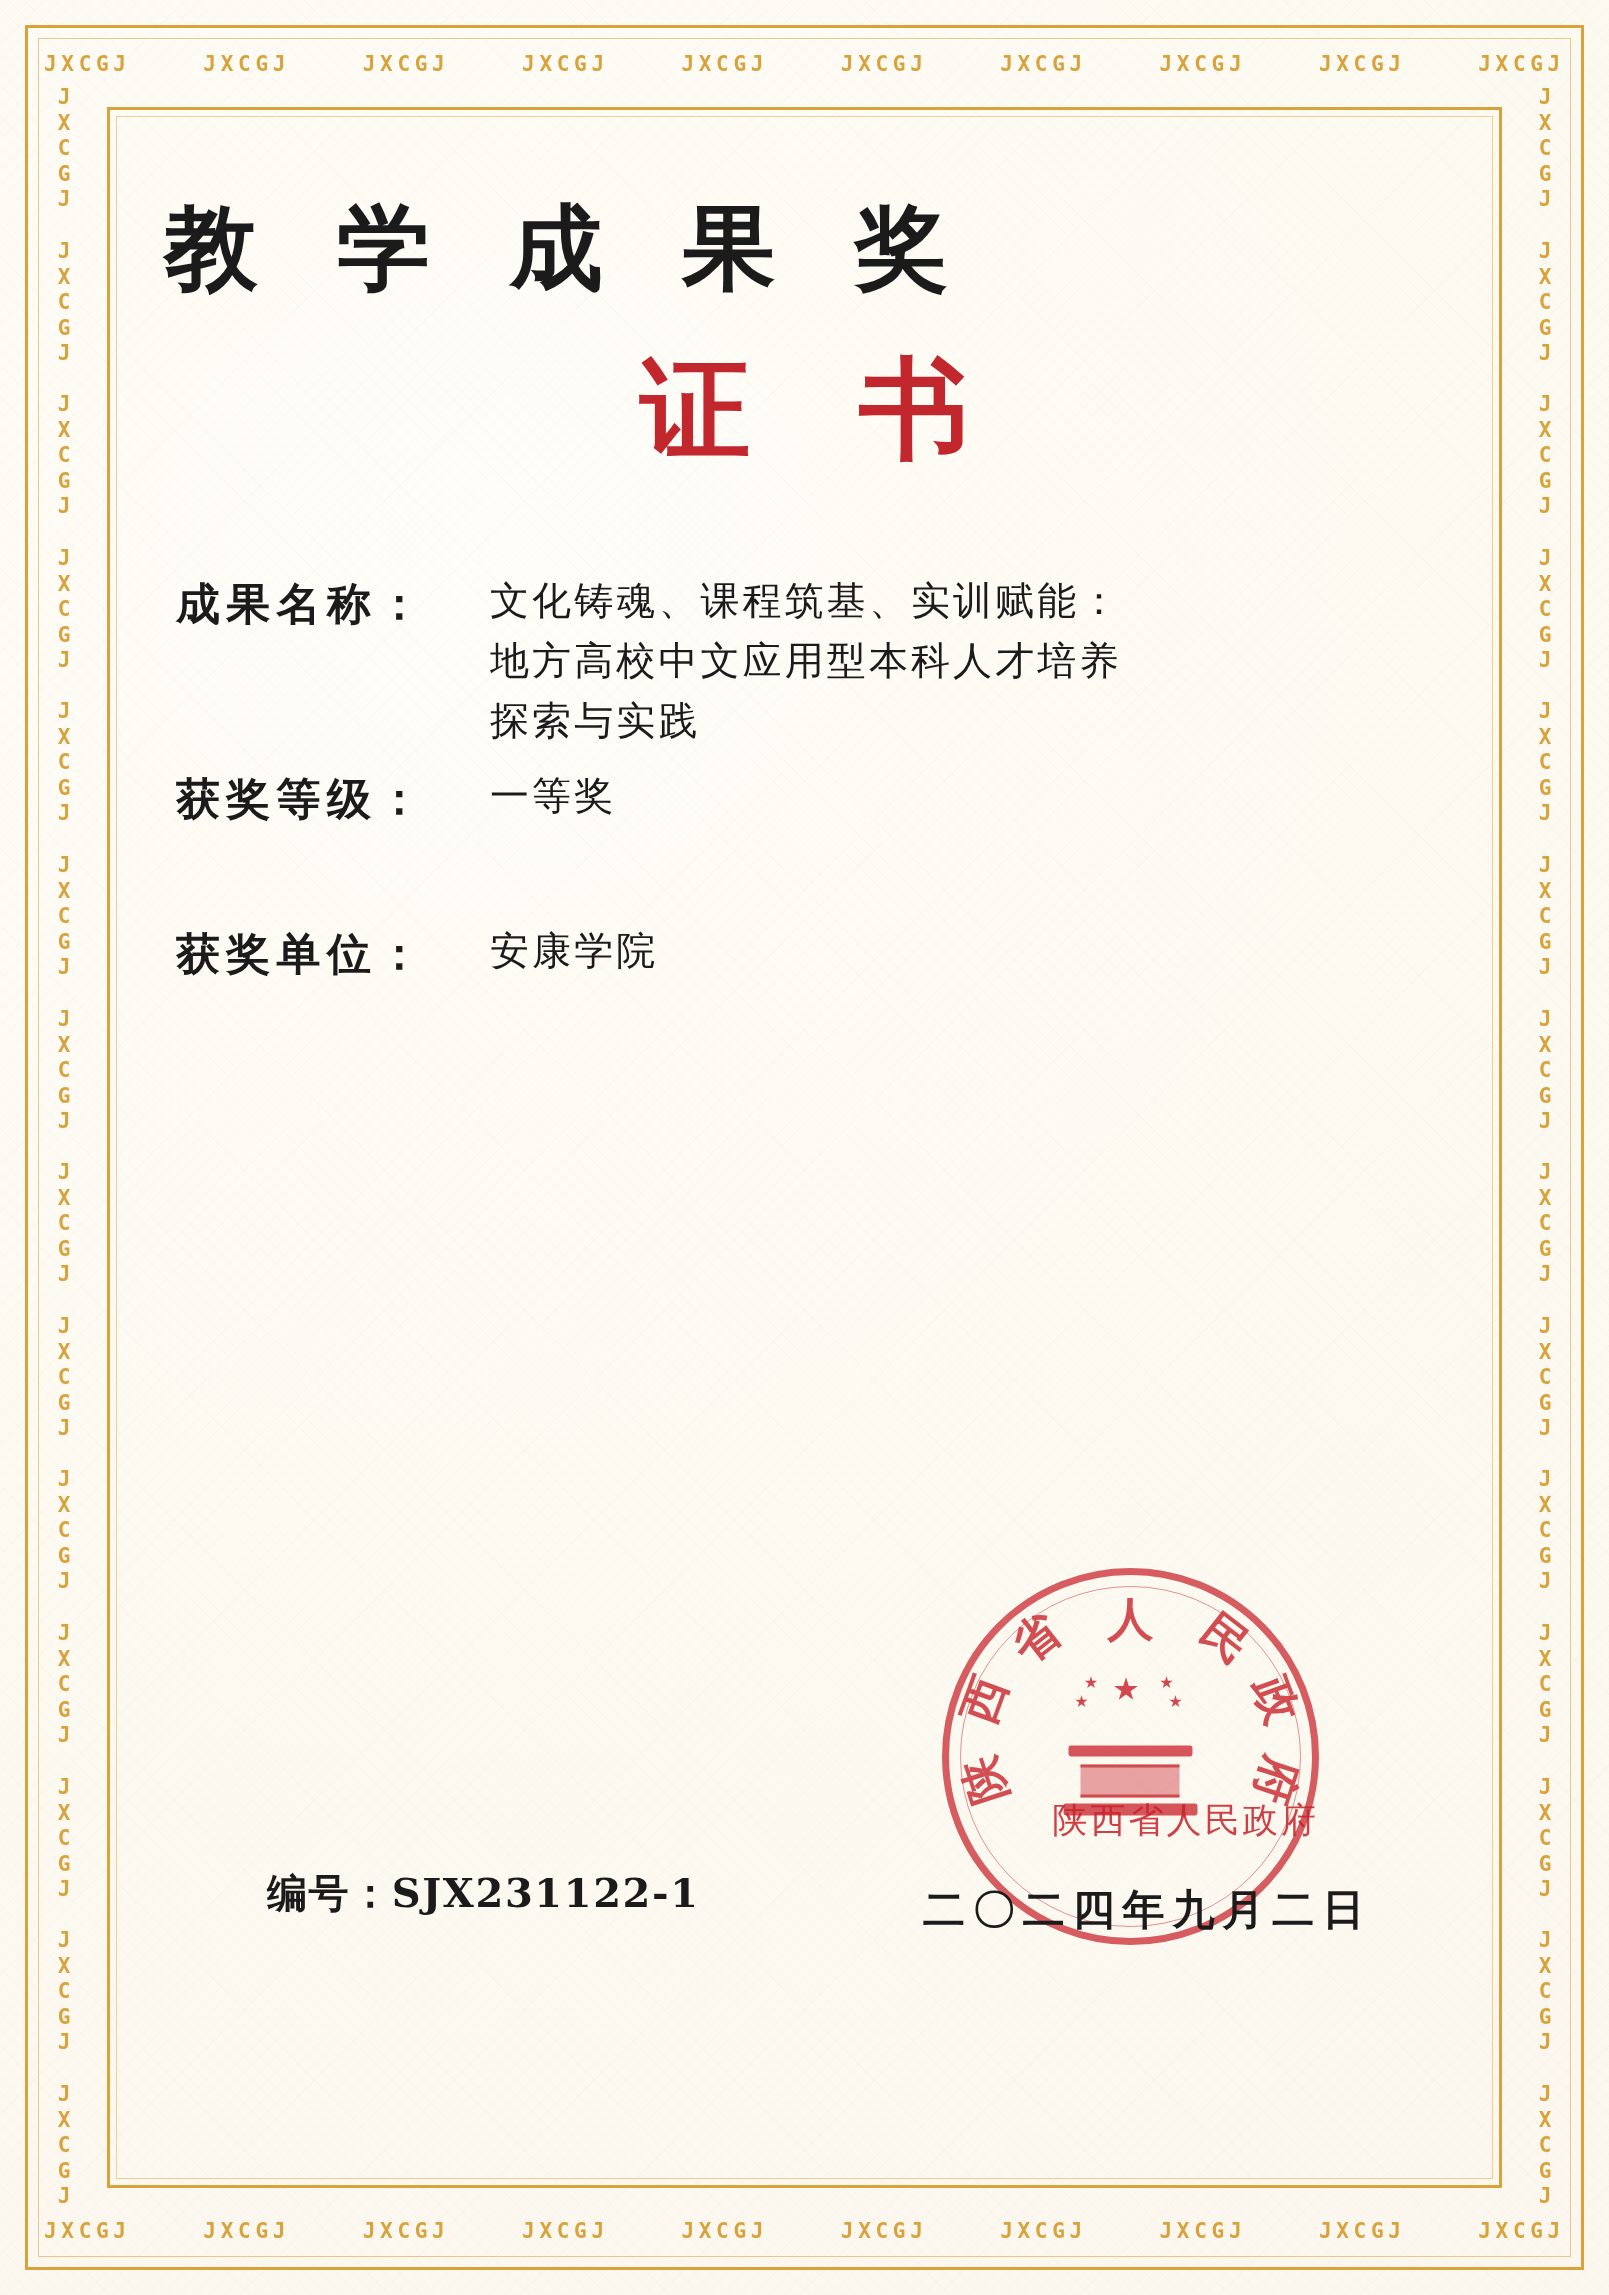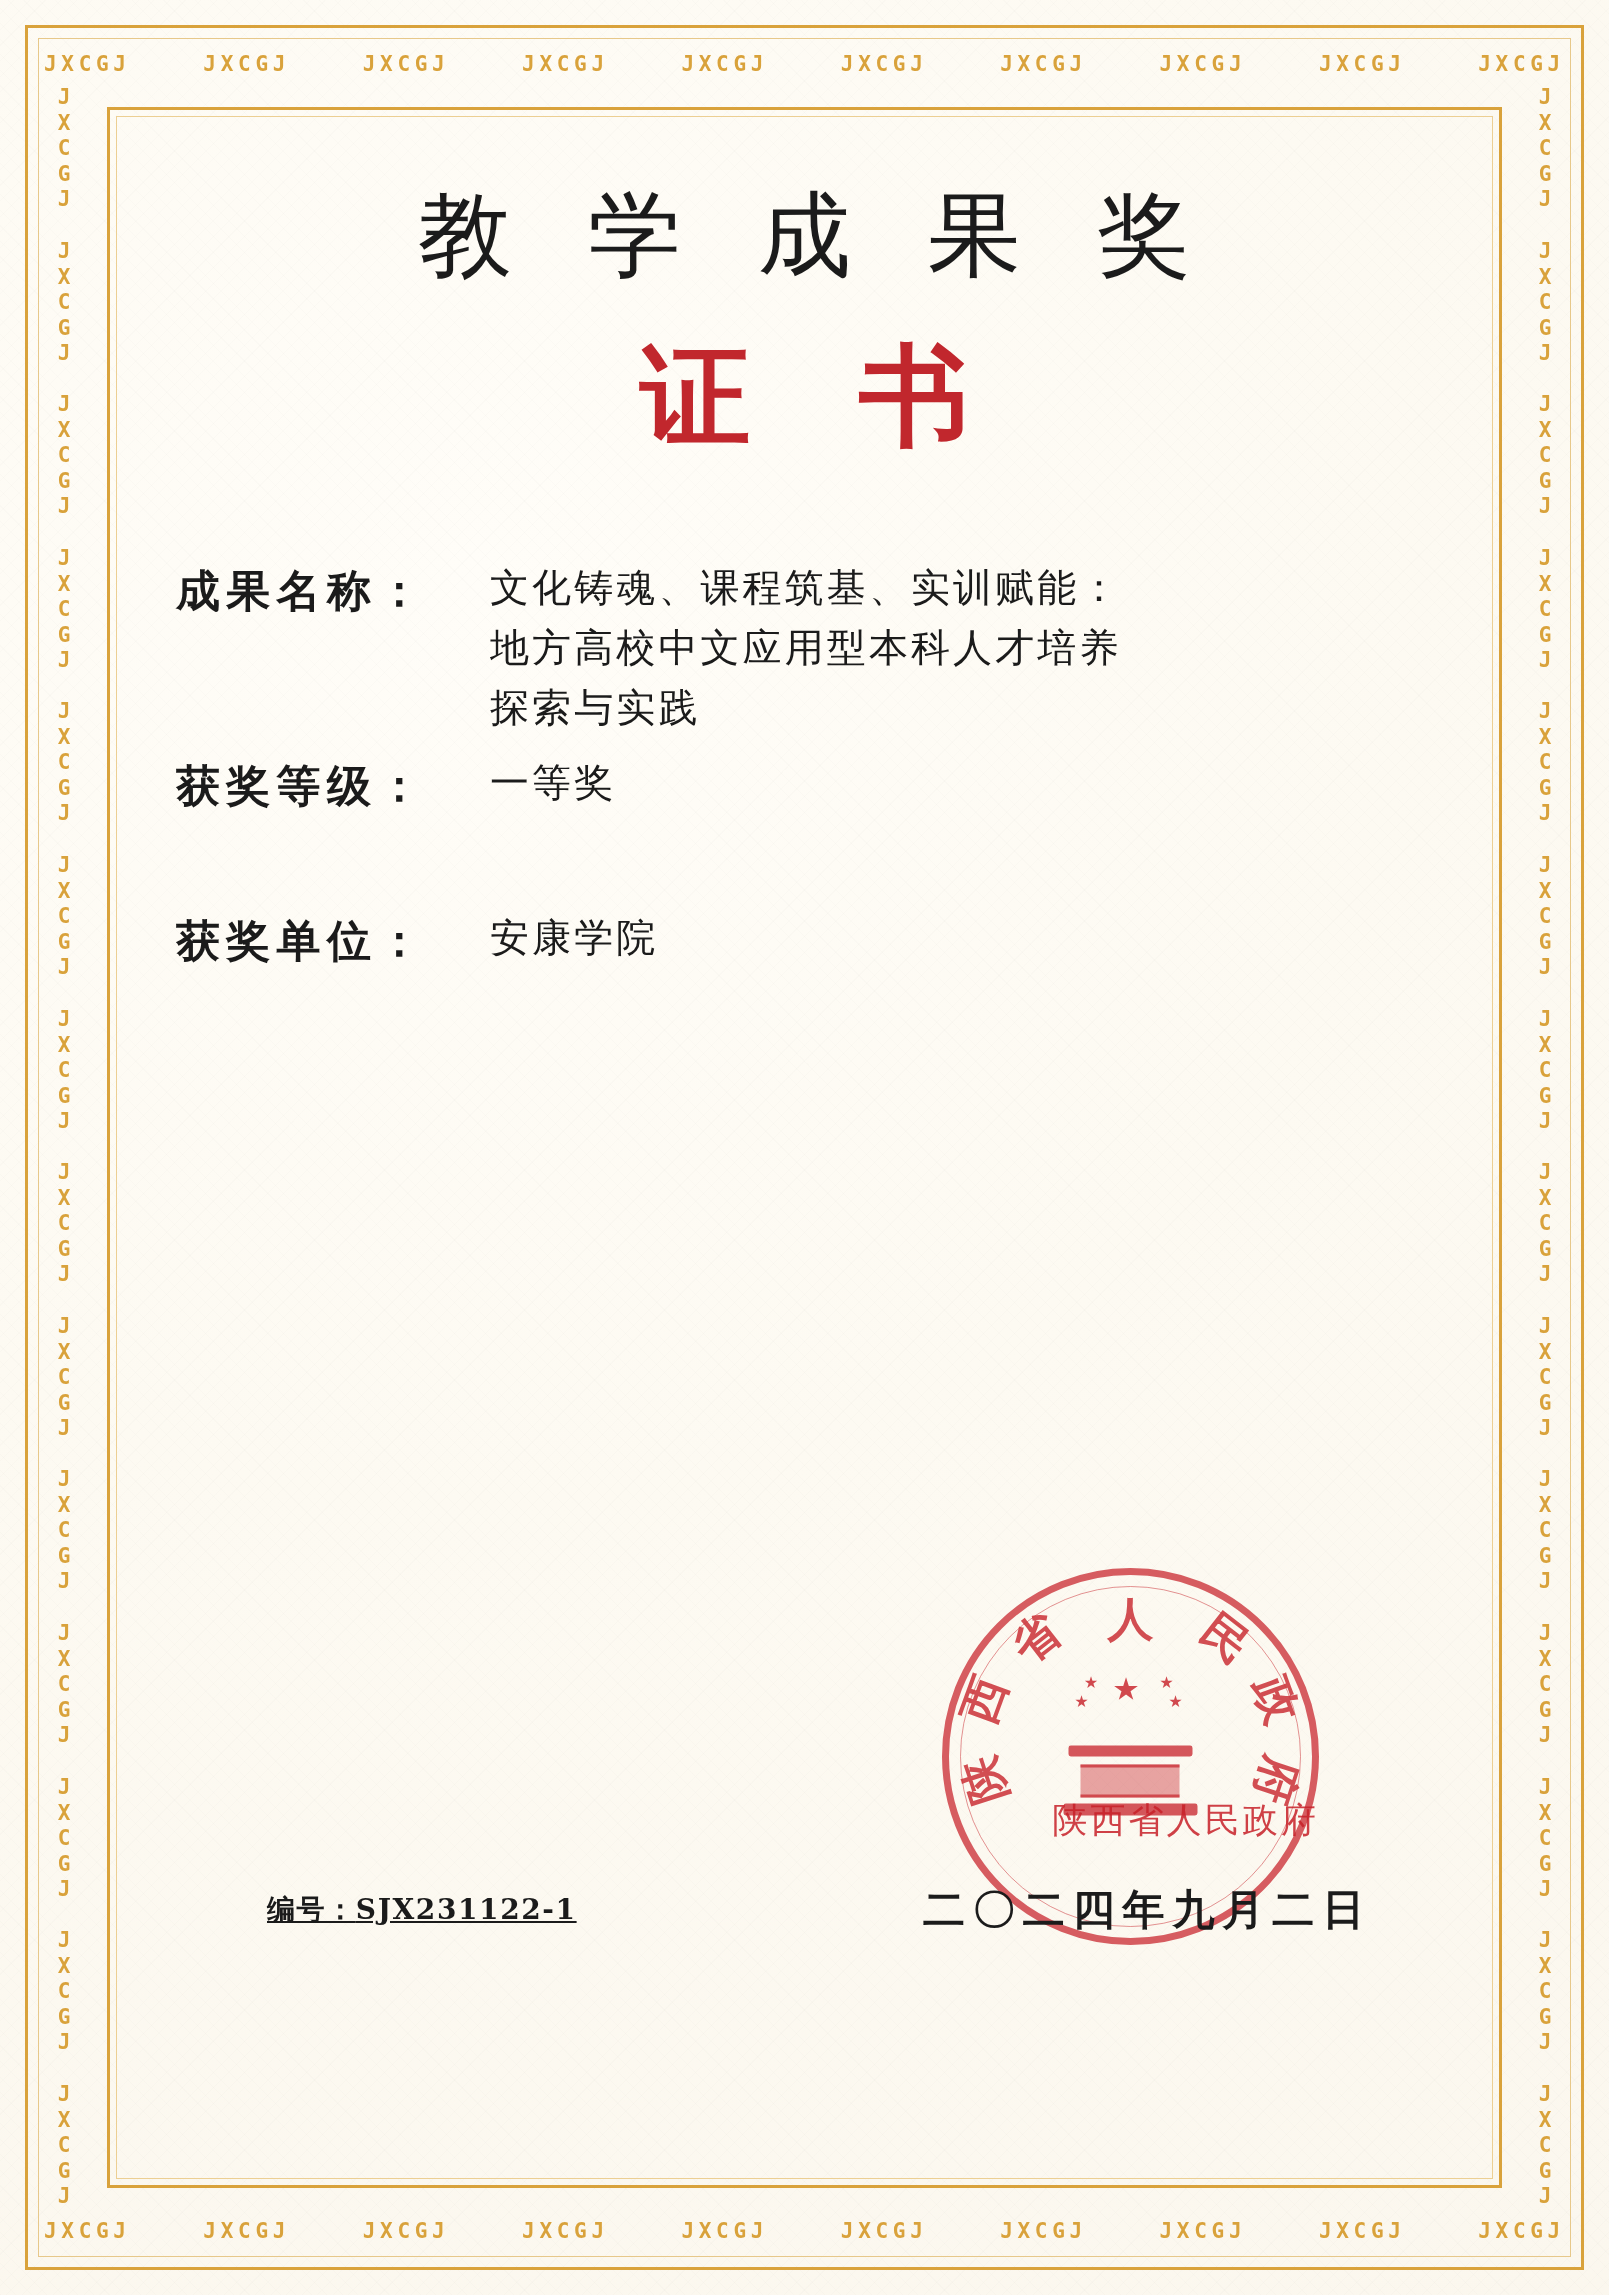--- a/index.html
+++ b/index.html
@@ -83,26 +83,26 @@
     font-size: 21px;
   }
   .band-top .unit, .band-bottom .unit { font-size: 21px; }
 
   
   .content {
     position: absolute;
     left: 141px; top: 146px; right: 141px; bottom: 146px;
   }
   .title-main {
-    text-align: center;
-    margin-top: 27px;
+    text-align: left;
+    margin-top: 40px;
     font-size: 93px;
     letter-spacing: 23.6px;
     color: #1b1b1b;
-    font-weight: 400;
+    font-weight: 700;
     font-family: "DejaVu Serif", "Liberation Serif", serif;
     text-indent: 23.6px;
   }
   .title-sub {
     text-align: center;
     margin-top: 23.6px;
     font-size: 110px;
     letter-spacing: 35px;
     color: #c1272d;
     font-weight: 700;
@@ -135,27 +135,26 @@
     color: #1b1b1b;
     line-height: 1.55;
     letter-spacing: 3.1px;
   }
   .field-value .line { display: block; }
   .gap-row { height: 75px; }
 
   .serial {
     position: absolute;
     left: 126px;
-    bottom: 220px;
-    font-size: 28px;
+    bottom: 228px;
+    font-size: 40px;
     color: #1b1b1b;
     letter-spacing: 1.6px;
     font-weight: 700;
     font-family: "DejaVu Serif", "Liberation Serif", serif;
-    text-decoration: underline;
   }
 
   
   .seal-area {
     position: absolute;
     right: 86px;
     bottom: 141px;
     width: 487px;
     height: 440px;
   }

